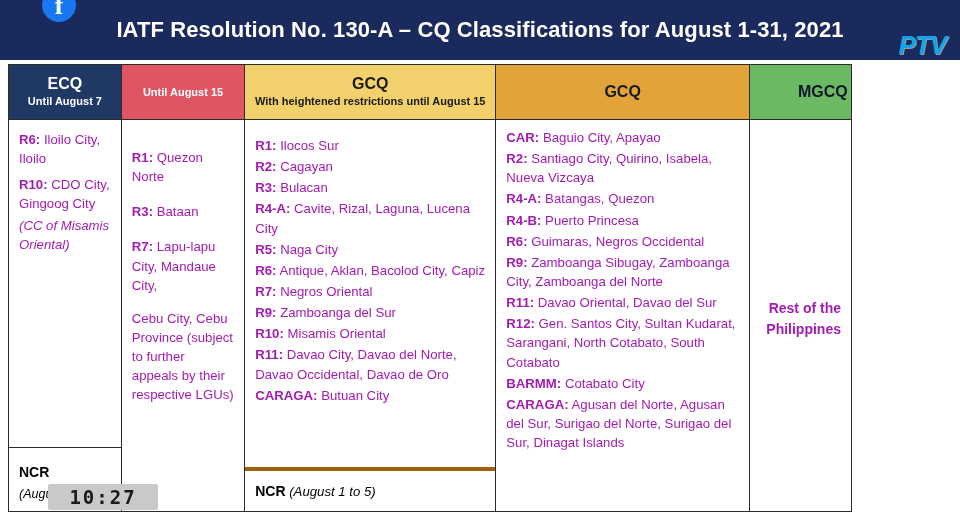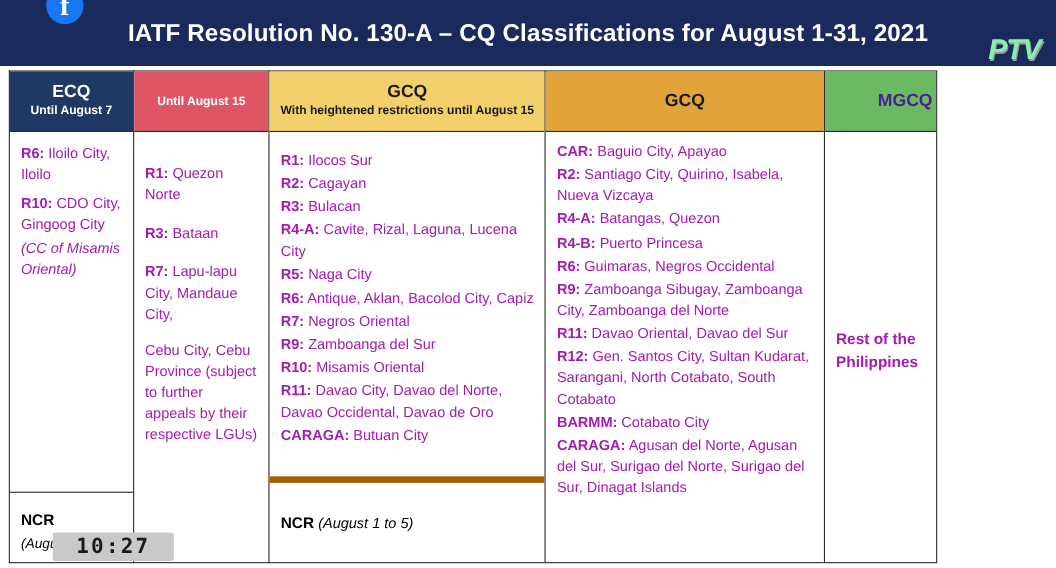--- a/index.html
+++ b/index.html
@@ -53,21 +53,21 @@
     text-align: center;
     line-height: 36px;
   }
   .ptv-logo {
     position: absolute;
     right: 14px;
     top: 30px;
     font-size: 26px;
     font-weight: bold;
     font-style: italic;
-    color: #86efac;
+    color: #0ea5e9;
     letter-spacing: -1px;
     text-shadow: 1px 1px 0 #999;
   }
 
   
   .table {
     position: absolute;
     left: 8px;
     top: 64px;
     width: 844px;
@@ -108,55 +108,55 @@
   .head-sub {
     font-size: 11px;
     font-weight: bold;
     line-height: 1.15;
     margin-top: 2px;
   }
   .head-ecq  { background: #1f3864; }
   .head-mecq { background: #e05563; }
   .head-gcqh { background: #f2d06b; color: #1a1a1a; }
   .head-gcq  { background: #e2a33a; color: #1a1a1a; }
-  .head-mgcq { background: #6cb963; color: #4c1d95; padding-left: 48px; }
+  .head-mgcq { background: #6cb963; color: #0f172a; padding-left: 48px; }
 
   .body {
     flex: 1;
     padding: 10px 10px 4px 10px;
     font-size: 13.2px;
     line-height: 1.45;
     color: #a21caf;
     overflow: hidden;
   }
   .body.center-mid {
     display: flex;
     align-items: center;
     justify-content: center;
-    text-align: left;
+    text-align: right;
     font-weight: bold;
     font-size: 14px;
     line-height: 1.5;
   }
   .entry { margin-bottom: 7px; }
   .entry.tight { margin-bottom: 2px; }
   .rg { font-weight: bold; }
   .note { font-style: italic; }
   .sep-row {
     border-top: 1px solid #2b2b2b;
     padding: 14px 10px 8px 10px;
     font-size: 13.2px;
     line-height: 1.45;
   }
   .ncr-label { font-weight: bold; font-size: 14px; }
   .ncr-dates { font-style: italic; font-size: 12.5px; margin-top: 3px; }
 
   .gcqh-ncr {
-    border-top: 6px solid #a16207;
-    padding: 28px 10px;
+    border-top: 4px solid #a16207;
+    padding: 12px 10px;
     font-size: 13.2px;
   }
 
   
   .clock {
     position: absolute;
     left: 48px;
     bottom: 6px;
     width: 110px;
     height: 26px;

